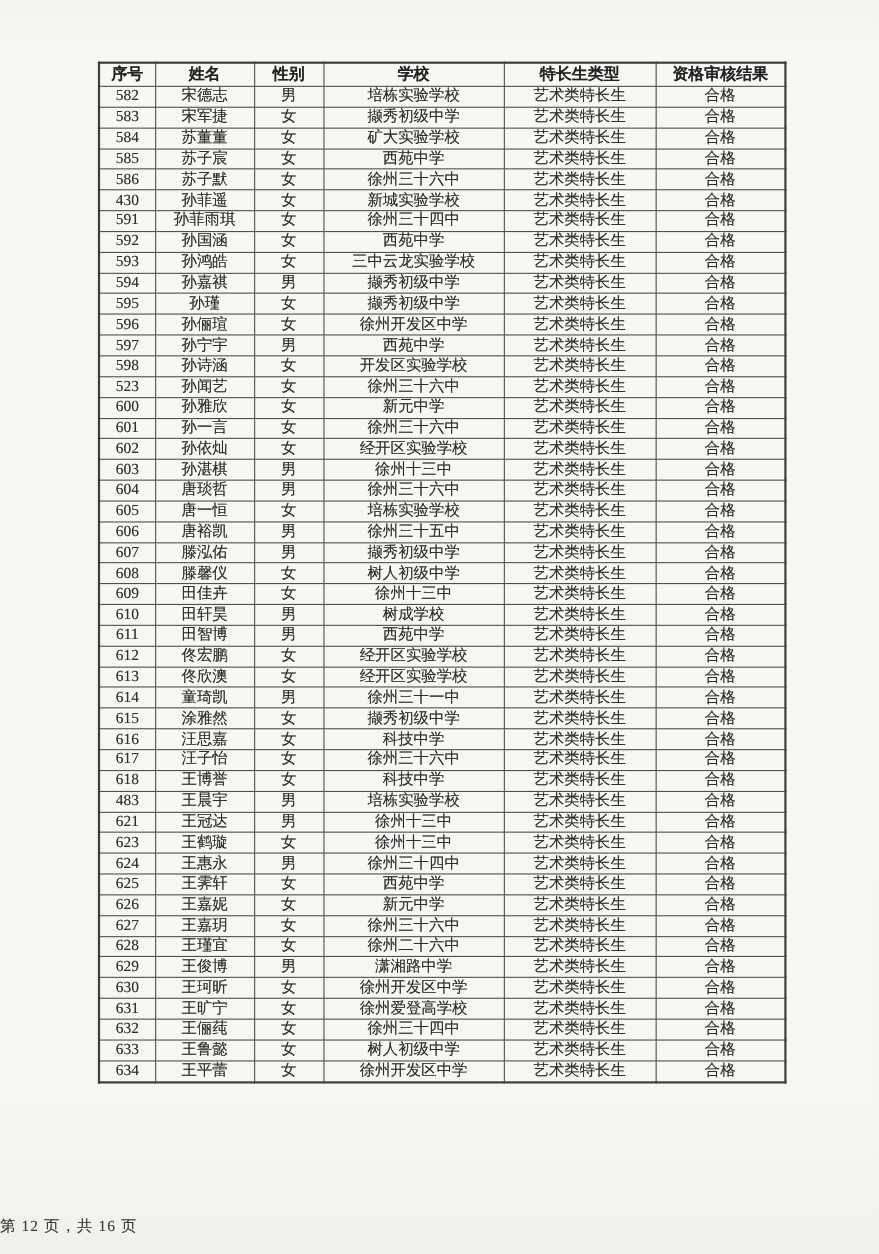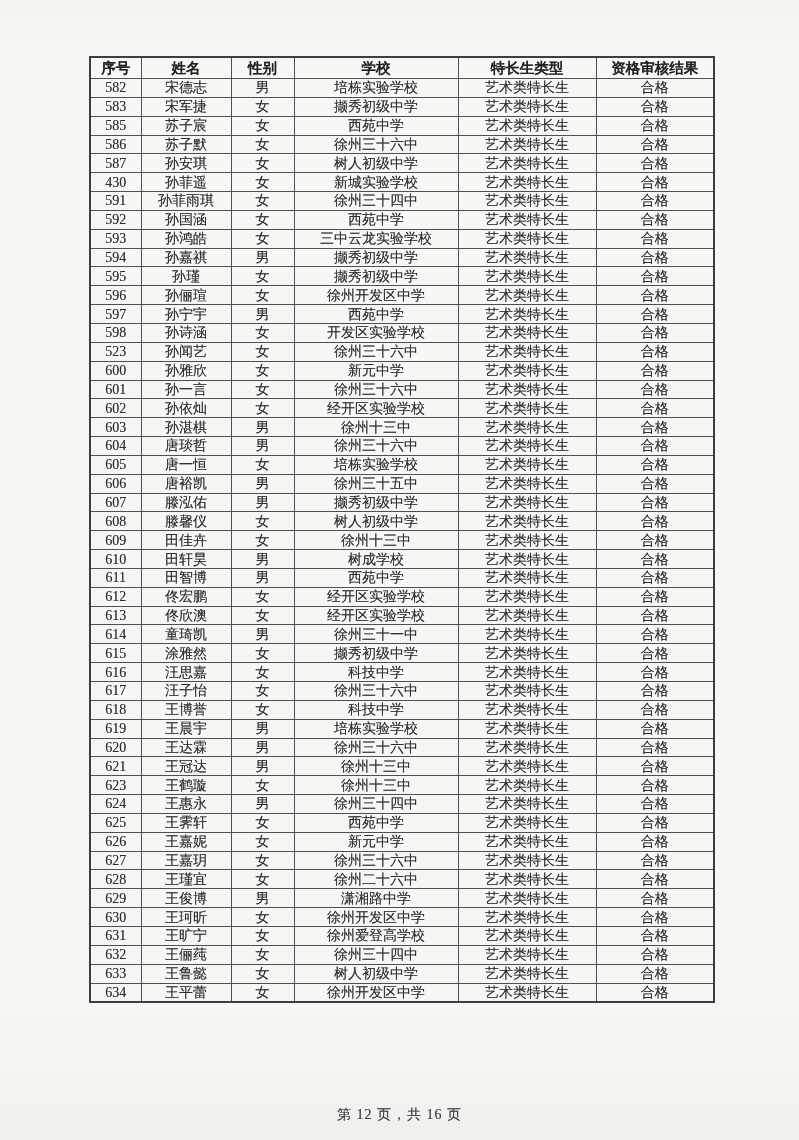--- a/index.html
+++ b/index.html
@@ -50,21 +50,20 @@
   col.c-name   { width: 90px;  }
   col.c-gender { width: 63px;  }
   col.c-school { width: 164px; }
   col.c-type   { width: 138px; }
   col.c-result { width: 118px; }
   .page-footer {
     position: absolute;
     left: 0;
     right: 0;
     top: 1106px;
-    text-align: center;
     font-size: 14px;
     letter-spacing: 1px;
     color: #3c3c3c;
     text-shadow: 0 0 0.5px rgba(60,60,60,0.5);
   }
 </style>
 </head>
 <body>
 
 <div class="page">
@@ -99,44 +98,44 @@
         </tr>
         <tr>
           <td>583</td>
           <td>宋军捷</td>
           <td>女</td>
           <td>撷秀初级中学</td>
           <td>艺术类特长生</td>
           <td>合格</td>
         </tr>
         <tr>
+          <td>584</td>
+          <td>苏董董</td>
+          <td>女</td>
+          <td>矿大实验学校</td>
+          <td>艺术类特长生</td>
+          <td>合格</td>
+        </tr>
+        <tr>
           <td>585</td>
           <td>苏子宸</td>
           <td>女</td>
           <td>西苑中学</td>
           <td>艺术类特长生</td>
           <td>合格</td>
         </tr>
         <tr>
           <td>586</td>
           <td>苏子默</td>
           <td>女</td>
           <td>徐州三十六中</td>
           <td>艺术类特长生</td>
           <td>合格</td>
         </tr>
         <tr>
-          <td>587</td>
-          <td>孙安琪</td>
-          <td>女</td>
-          <td>树人初级中学</td>
-          <td>艺术类特长生</td>
-          <td>合格</td>
-        </tr>
-        <tr>
           <td>430</td>
           <td>孙菲遥</td>
           <td>女</td>
           <td>新城实验学校</td>
           <td>艺术类特长生</td>
           <td>合格</td>
         </tr>
         <tr>
           <td>591</td>
           <td>孙菲雨琪</td>
@@ -355,32 +354,24 @@
         </tr>
         <tr>
           <td>618</td>
           <td>王博誉</td>
           <td>女</td>
           <td>科技中学</td>
           <td>艺术类特长生</td>
           <td>合格</td>
         </tr>
         <tr>
-          <td>619</td>
+          <td>483</td>
           <td>王晨宇</td>
           <td>男</td>
           <td>培栋实验学校</td>
-          <td>艺术类特长生</td>
-          <td>合格</td>
-        </tr>
-        <tr>
-          <td>620</td>
-          <td>王达霖</td>
-          <td>男</td>
-          <td>徐州三十六中</td>
           <td>艺术类特长生</td>
           <td>合格</td>
         </tr>
         <tr>
           <td>621</td>
           <td>王冠达</td>
           <td>男</td>
           <td>徐州十三中</td>
           <td>艺术类特长生</td>
           <td>合格</td>

